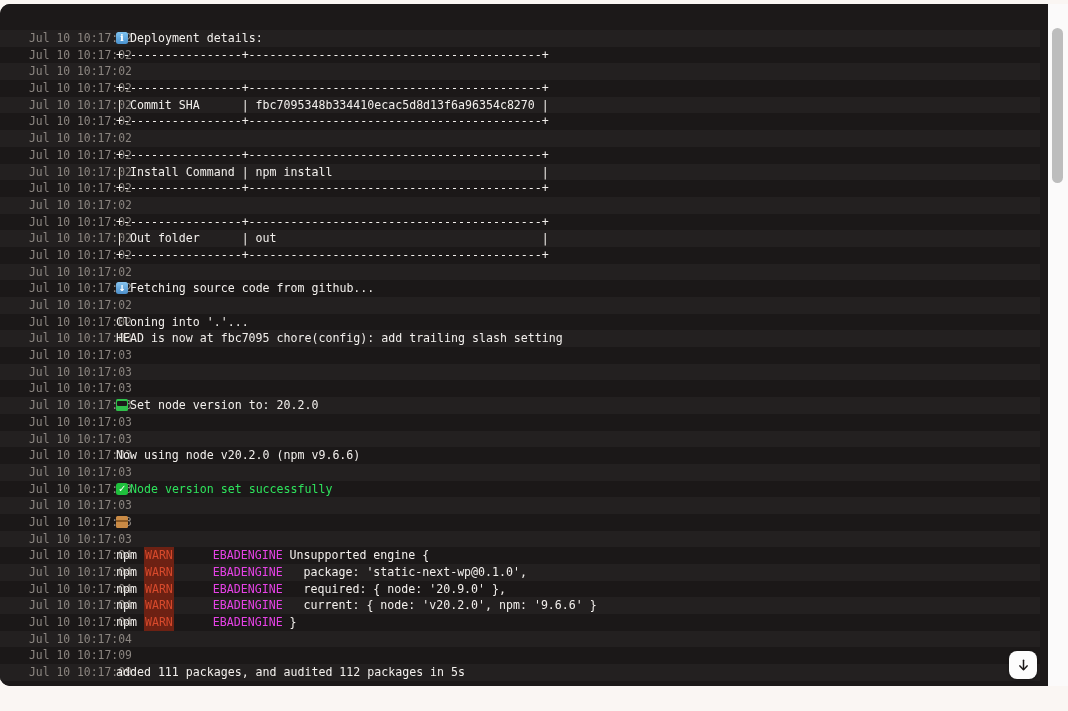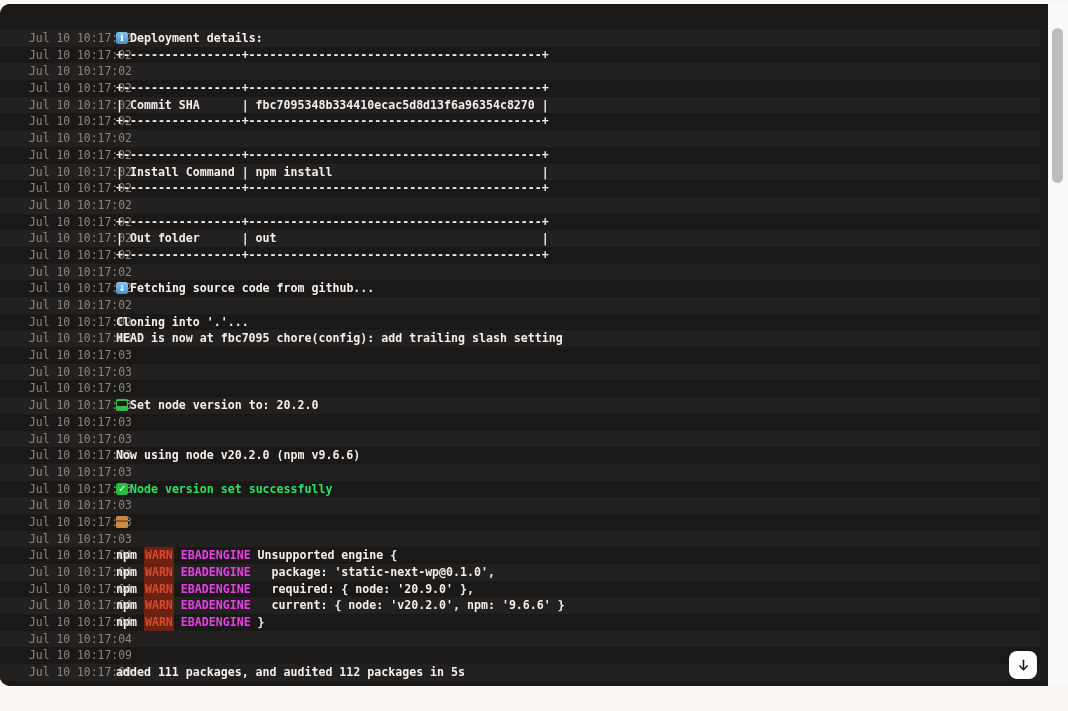--- a/index.html
+++ b/index.html
@@ -74,26 +74,25 @@
     font-size: 11.4px;
     white-space: pre;
   }
 
   .msg {
     flex: 1 1 auto;
     color: #f2efec;
     padding-left: 3px;
     white-space: pre;
     overflow: hidden;
-    font-weight: bold;
   }
 
   
   .c-green   { color: #2ee35c; }
-  .c-magenta { color: #e642e6; }
+  .c-magenta { color: #e642e6; padding-left: 32px; }
   .c-plain   { color: #f2efec; }
 
   .warn-badge {
     background: #6d2113;
     color: #d84a2c;
     padding: 8px 1px;
   }
 
   
   .glyph {

